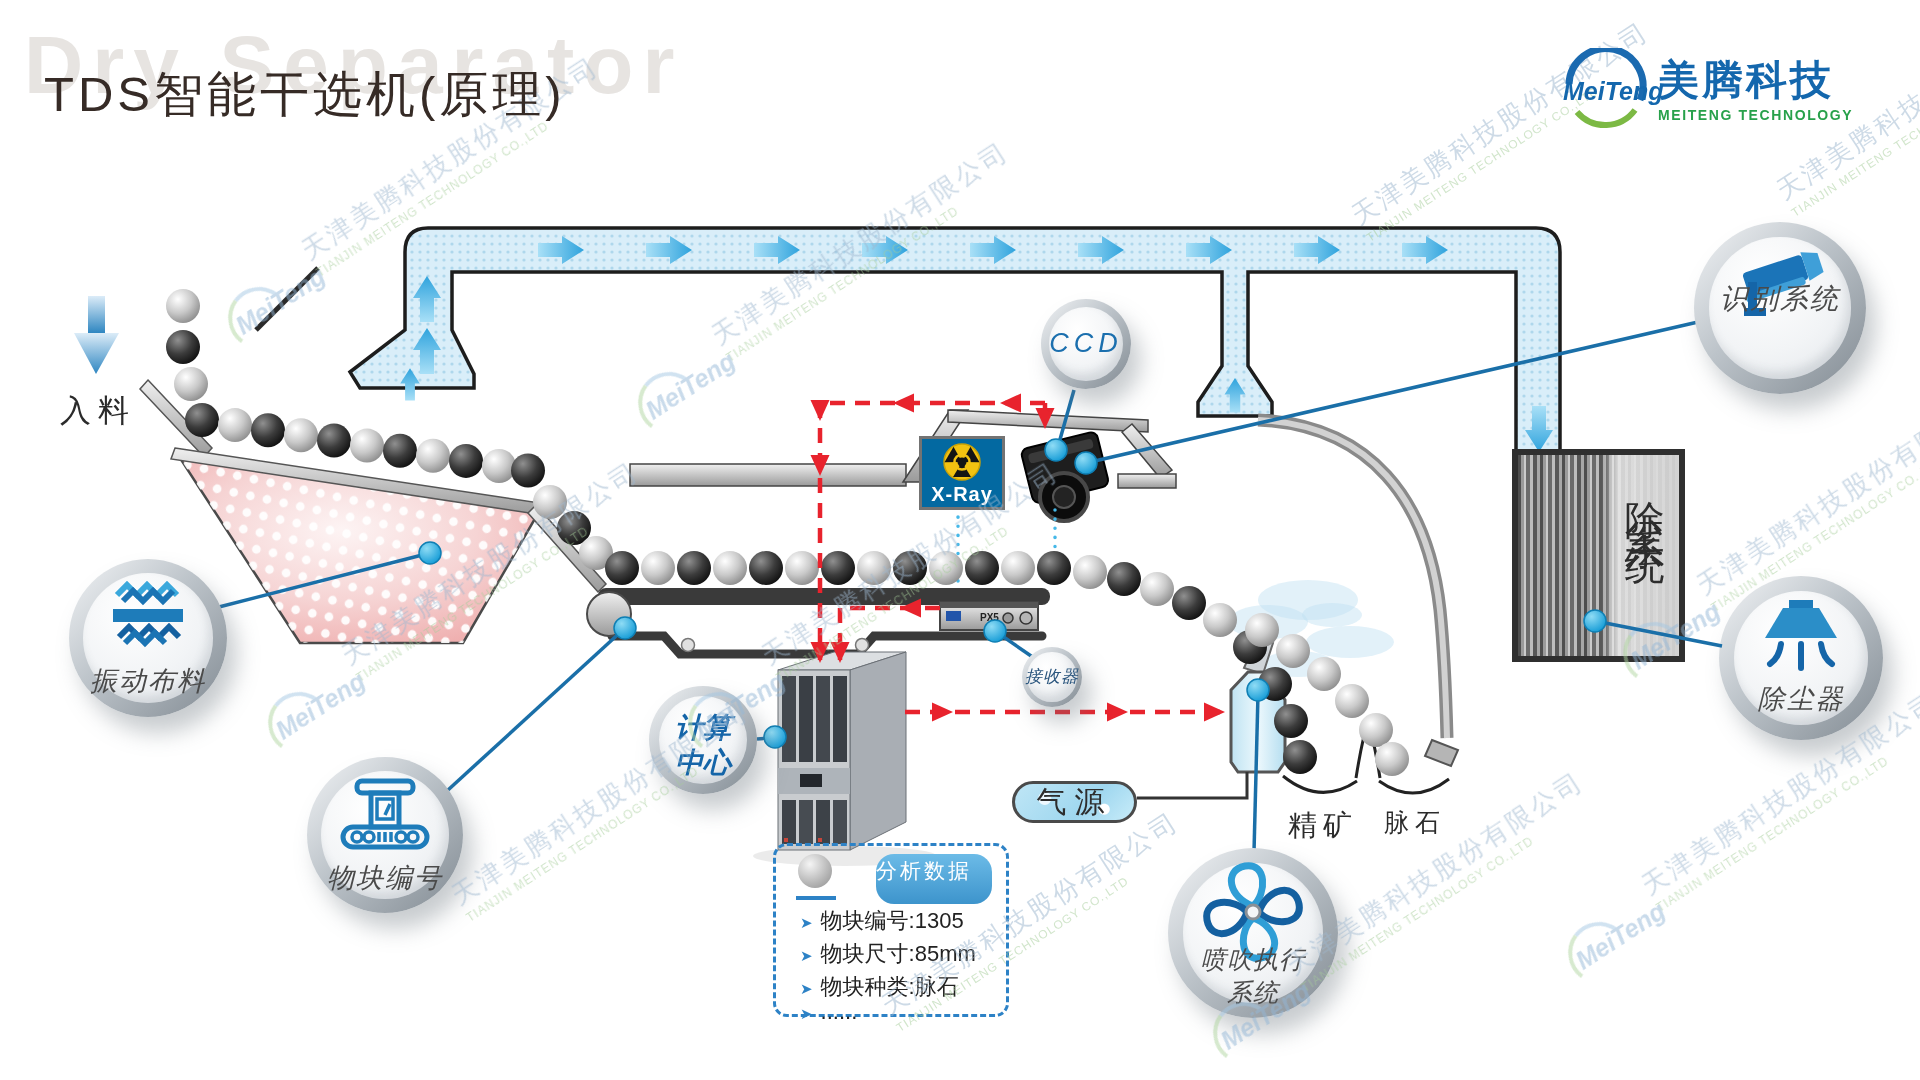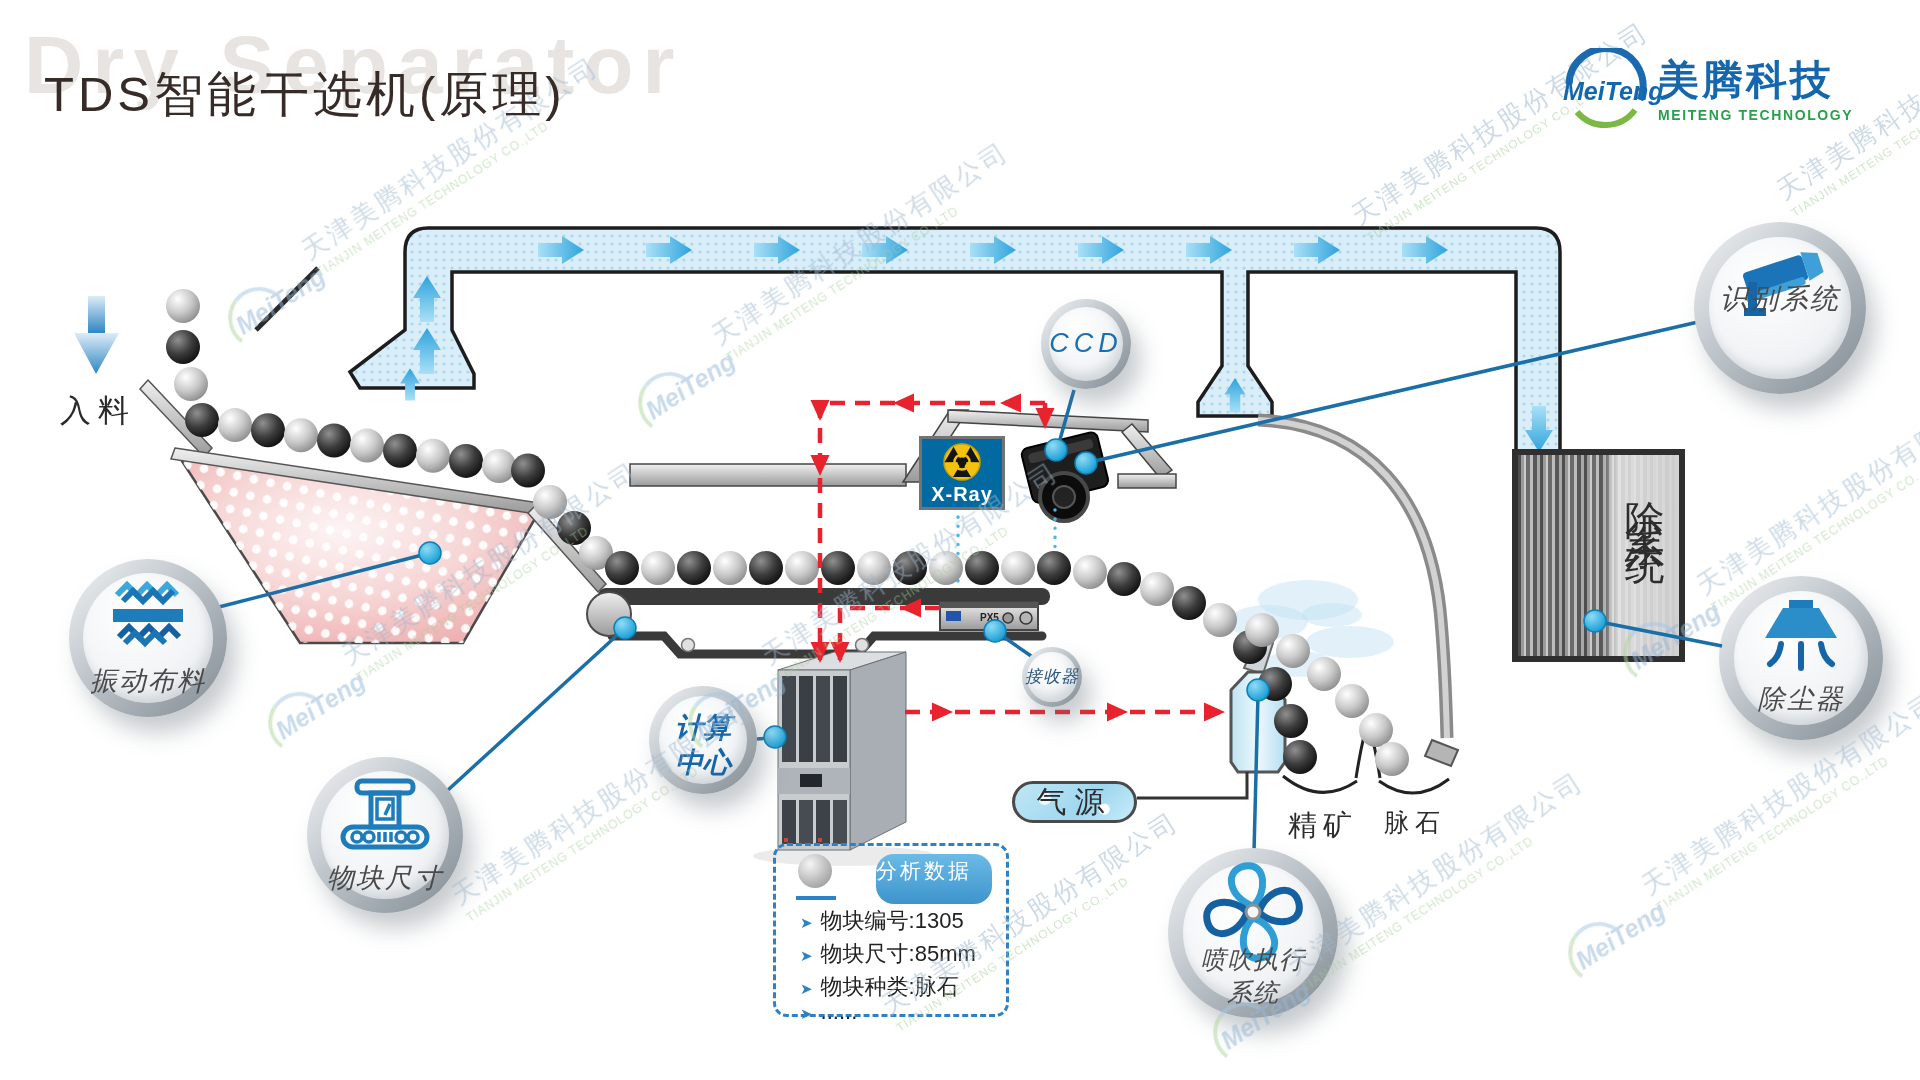--- a/index.html
+++ b/index.html
@@ -382,21 +382,21 @@
       <line x1="48" y1="38" x2="53" y2="27" stroke-width="3.5"></line>
       <rect x="6" y="50" width="84" height="20" rx="10"></rect>
       <circle cx="20" cy="60" r="5" stroke-width="3.5"></circle>
         <circle cx="32" cy="60" r="5" stroke-width="3.5"></circle>
       <circle cx="64" cy="60" r="5" stroke-width="3.5"></circle>
         <circle cx="76" cy="60" r="5" stroke-width="3.5"></circle>
       <line x1="42" y1="55" x2="42" y2="65" stroke-width="3.5"></line>
         <line x1="48" y1="55" x2="48" y2="65" stroke-width="3.5"></line>
       <line x1="54" y1="55" x2="54" y2="65" stroke-width="3.5"></line>
     </svg>
-    <div class="lbl">物块尺寸</div>
+    <div class="lbl">物块编号</div>
   </div>
 
   <div class="node" id="n-ccd" style="left:1041px;top:299px;width:90px;height:90px">
     <div class="in"></div>
     <div class="lbl">CCD</div>
   </div>
 
   <div class="node" id="n-rec" style="left:1694px;top:222px;width:172px;height:172px">
     <div class="in"></div>
     <svg width="110" height="86" style="left:30px;top:18px">

